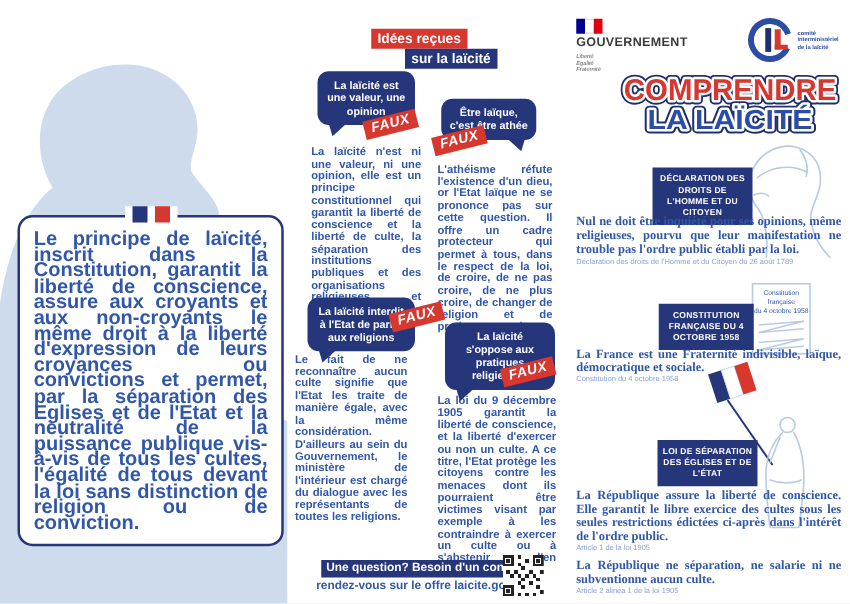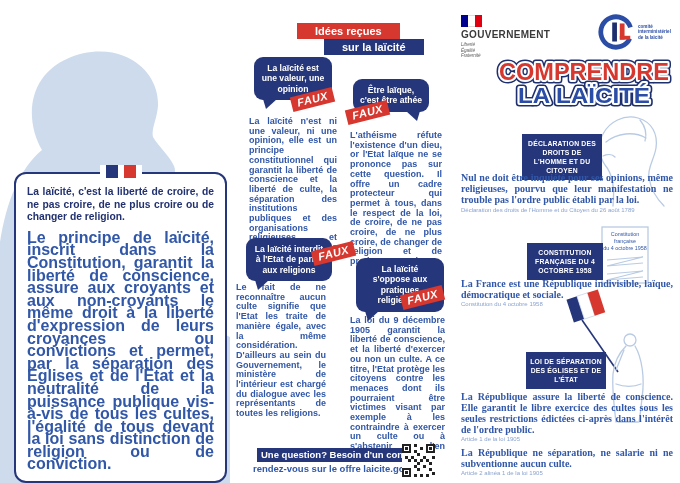--- a/index.html
+++ b/index.html
@@ -18,21 +18,21 @@
   .flag-chip{position:absolute;top:-9px;left:50%;transform:translateX(-50%);
     background:#fff;padding:0 6px;display:flex;gap:6px;}
   .flag-chip i{display:block;width:12px;height:13px;}
   .def-head{font-size:10.3px;line-height:12.6px;font-weight:bold;color:#223170;
     text-align:justify;margin-bottom:8px;}
   .def-body{font-size:16px;line-height:12.6px;font-weight:bold;color:var(--body);
     text-align:justify;}
 
   
   .tag{position:absolute;color:#fff;font-weight:bold;font-size:11px;line-height:14px;
-    padding:1px 18px;white-space:nowrap;}
+    padding:1px 5px;white-space:nowrap;}
   .tag-red{background:var(--red);left:297px;top:23px;}
   .tag-blue{background:var(--navy);left:324px;top:39px;}
 
   .bubble{position:absolute;background:var(--navy);color:#fff;font-weight:bold;
     font-size:8.6px;line-height:10.4px;text-align:center;border-radius:9px;
     padding:6px 6px;z-index:2;}
   .bubble::after{content:"";position:absolute;width:0;height:0;border-style:solid;}
   .tail-bl::after{left:9px;bottom:-9px;border-width:10px 11px 0 3px;
     border-color:var(--navy) transparent transparent transparent;}
   .tail-br::after{right:9px;bottom:-9px;border-width:10px 3px 0 11px;
@@ -86,21 +86,20 @@
         C159,147 169,155 174,166 C177,173 173,178 166,180 C171,187 170,194 164,197
         C169,203 168,211 160,214 C166,225 161,238 147,242 C151,260 142,276 122,281
         C137,303 172,320 212,330 C219,332 226,335 230,337 L230,483 L0,483 Z"></path>
     </svg>
 
     <div class="def-box">
       <span class="flag-chip">
         <i class="bg-navy"></i>
         <i class="bg-red"></i>
       </span>
-      <p class="def-head">La laïcité, c'est la liberté de croire, de ne pas croire, de ne plus croire ou de changer de religion.</p>
       <p class="def-body">Le principe de laïcité, inscrit dans la Constitution, garantit la liberté de conscience, assure aux croyants et aux non-croyants le même droit à la liberté d'expression de leurs croyances ou convictions et permet, par la séparation des Eglises et de l'Etat et la neutralité de la puissance publique vis-à-vis de tous les cultes, l'égalité de tous devant la loi sans distinction de religion ou de conviction.</p>
     </div>
   </section>
 
   <section>
     <div class="tag tag-red">Idées reçues</div>
     <div class="tag tag-blue">sur la laïcité</div>
 
     <div class="bubble tail-bl" style="left:254px;top:57px;width:78px;">La laïcité est une valeur, une opinion</div>
     <span class="faux" style="left:291px;top:92px;">FAUX</span>
@@ -218,21 +217,21 @@
         <text x="37" y="17">française</text>
         <text x="37" y="24">du 4 octobre 1958</text>
       </g>
       <g fill="none" stroke="#b9cbe4" stroke-width="1.1">
         <path d="M19,34 L55,31 L19,40 L55,37"></path>
         <path d="M19,48 L55,45 L19,54 L55,51"></path>
       </g>
     </svg>
 
     <div class="badge badge-2">CONSTITUTION FRANÇAISE DU 4 OCTOBRE 1958</div>
-    <p class="rp" style="top:278px;">La France est une République indivisible, laïque, démocratique et sociale.</p>
+    <p class="rp" style="top:278px;">La France est une Fraternité indivisible, laïque, démocratique et sociale.</p>
     <p class="cite" style="top:301px;">Constitution du 4 octobre 1958</p>
 
     <svg class="illus" style="left:556px;top:288px;" width="112" height="138" viewBox="0 0 112 138" aria-hidden="true">
       <g transform="rotate(-18 30 20)">
         <rect x="14" y="6" width="11" height="24" fill="#26367b"></rect>
         <rect x="25" y="6" width="11" height="24" fill="#fff" stroke="#b9cbe4" stroke-width=".6"></rect>
         <rect x="36" y="6" width="11" height="24" fill="#d6372e"></rect>
       </g>
       <line x1="26" y1="32" x2="62" y2="84" stroke="#26367b" stroke-width="1.6"></line>
       <g fill="none" stroke="#b9cbe4" stroke-width="1.3" stroke-linecap="round">

